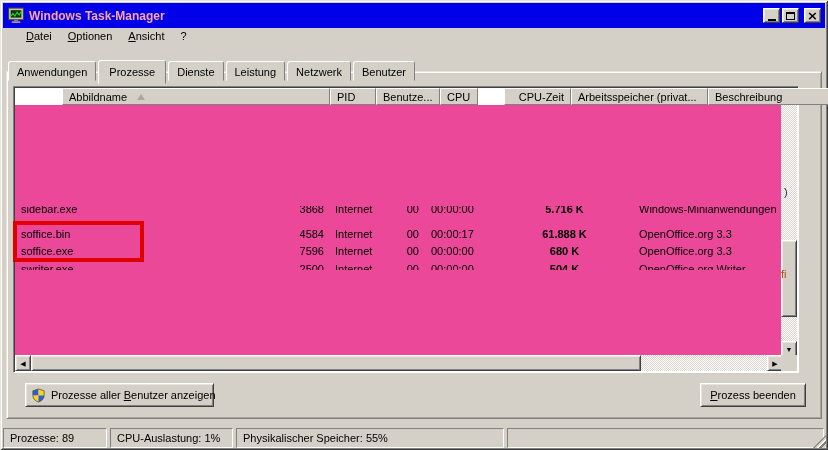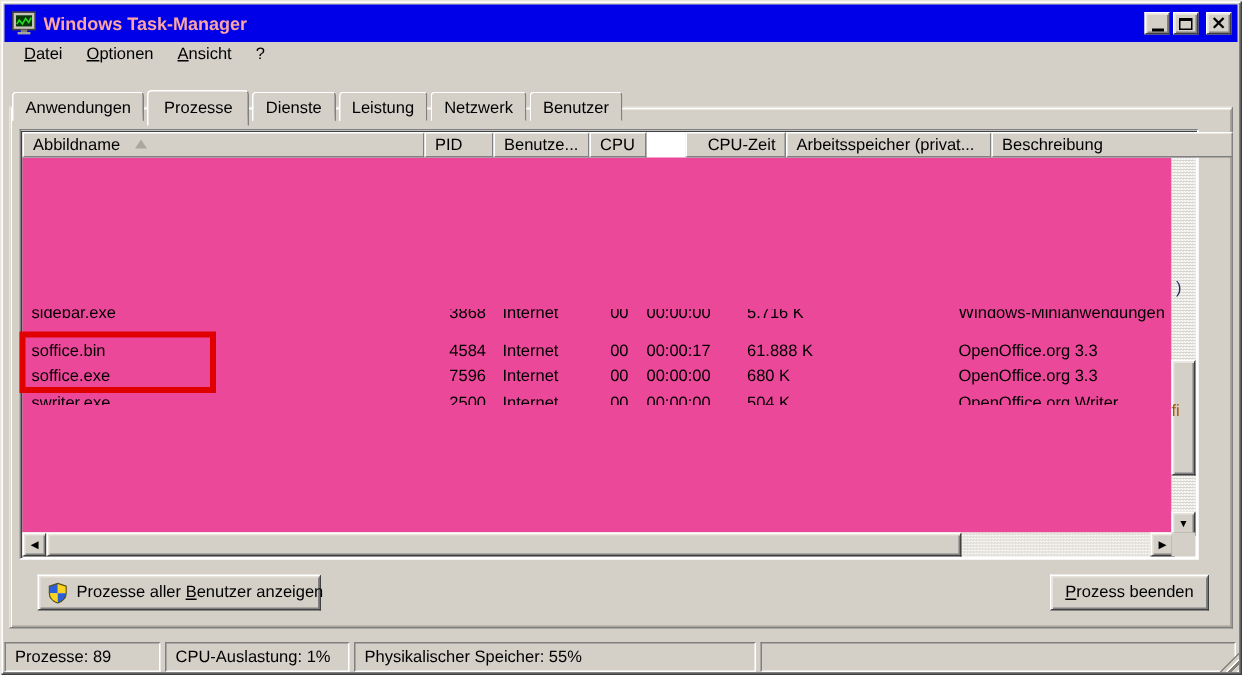--- a/index.html
+++ b/index.html
@@ -16,21 +16,21 @@
   .app-icon{width:18px;height:17px;flex:0 0 auto;}
   .title{color:#fca5a5;font-weight:bold;font-size:12px;margin-left:4px;flex:1;white-space:nowrap;}
   .cap{width:17px;height:15px;background:#d4d0c8;border:1px solid;border-color:#fff #404040 #404040 #fff;
     box-shadow:inset 1px 1px 0 #e8e4dc, inset -1px -1px 0 #808080;
     display:flex;align-items:center;justify-content:center;padding:0;margin-left:2px;box-sizing:border-box;cursor:default;}
   .cap.close{margin-left:5px;}
   .g-min{width:8px;height:2px;background:#000;margin-top:8px;}
   .g-max{width:9px;height:8px;border:1px solid #000;border-top-width:2px;box-sizing:border-box;}
   .g-close{font-weight:bold;font-size:13px;line-height:11px;font-family:"DejaVu Sans",sans-serif;}
   
-  .menubar{position:absolute;left:3px;top:28px;width:822px;height:18px;display:flex;padding-left:5px;box-sizing:border-box;}
+  .menubar{position:absolute;left:3px;top:28px;width:822px;height:18px;display:flex;padding-left:15px;box-sizing:border-box;}
   .menu-item{padding:2px 8px;white-space:nowrap;}
   .u{text-decoration:underline;}
   
   .tabstrip{position:absolute;left:8px;top:60px;height:21px;display:flex;align-items:center;z-index:5;}
   .tab{height:20px;line-height:20px;padding:0 8px;background:#d4d0c8;margin-right:2px;white-space:nowrap;
     border:1px solid;border-color:#fff #808080 #d4d0c8 #fff;border-radius:3px 3px 0 0;box-sizing:border-box;}
   .tab.active{height:24px;line-height:22px;margin-bottom:-3px;padding:0 10px;position:relative;z-index:6;
     border-color:#fff #808080 #d4d0c8 #fff;}
   .tabpanel{position:absolute;left:6px;top:71px;width:816px;height:348px;background:#d4d0c8;box-sizing:border-box;
     border:1px solid;border-color:#e9e5dd #808080 #808080 #e9e5dd;box-shadow:inset 1px 1px 0 #fff, inset -1px -1px 0 #a8a49c;}
@@ -46,21 +46,21 @@
   .lv-body{position:absolute;left:1px;top:18px;width:768px;height:252px;background:#ec4899;overflow:hidden;}
   .lvrow{position:absolute;left:0;width:768px;height:17px;display:grid;
     grid-template-columns:268px 46px 64px 38px 67px 137px 148px;align-items:center;}
   .clipwrap{position:absolute;left:0;width:768px;overflow:hidden;}
   .c{white-space:nowrap;overflow:hidden;}
   .c-name{padding-left:6px;}
   .c-pid{text-align:right;padding-right:5px;}
   .c-user{padding-left:6px;}
   .c-cpu{text-align:right;padding-right:12px;}
   .c-time{text-align:left;padding-right:4px;}
-  .c-mem{text-align:left;padding-right:4px;}
+  .c-mem{text-align:center;padding-right:4px;font-weight:bold;}
   .c-desc{padding-left:4px;}
   
   .vscroll{position:absolute;right:1px;top:1px;width:16px;height:269px;
     background:#eceae3;background-image:repeating-conic-gradient(#fff 0 25%, #d9d5cd 0 50%);background-size:2px 2px;}
   .hscroll{position:absolute;left:1px;bottom:1px;width:768px;height:16px;
     background:#eceae3;background-image:repeating-conic-gradient(#fff 0 25%, #d9d5cd 0 50%);background-size:2px 2px;}
   .sbtn{position:absolute;width:16px;height:16px;background:#d4d0c8;box-sizing:border-box;
     border:1px solid;border-color:#fff #404040 #404040 #fff;box-shadow:inset 1px 1px 0 #e8e4dc, inset -1px -1px 0 #808080;
     display:flex;align-items:center;justify-content:center;font-size:7px;line-height:7px;color:#000;}
   .vthumb{position:absolute;left:0;top:152px;width:16px;height:77px;background:#d4d0c8;box-sizing:border-box;
@@ -127,21 +127,21 @@
     <span class="tab active">Prozesse</span>
     <span class="tab">Dienste</span>
     <span class="tab">Leistung</span>
     <span class="tab">Netzwerk</span>
     <span class="tab">Benutzer</span>
   </div>
   <div class="tabpanel"></div>
 
   <div class="listview">
     <div class="lv-header">
-      <span class="hcell" style="width:268px;"><span>Abbildname</span><span class="sort-asc"></span></span>
+      <span class="hcell" style="width:268px;margin-left:47px;"><span>Abbildname</span><span class="sort-asc"></span></span>
       <span class="hcell" style="width:46px;">PID</span>
       <span class="hcell" style="width:64px;">Benutze...</span>
       <span class="hcell" style="width:38px;">CPU</span>
       <span class="hcell r" style="width:67px;margin-left:26px;">CPU-Zeit</span>
       <span class="hcell" style="width:137px;">Arbeitsspeicher (privat...</span>
       <span class="hcell" style="width:161px;">Beschreibung</span>
     </div>
 
     <div class="lv-body">
 

